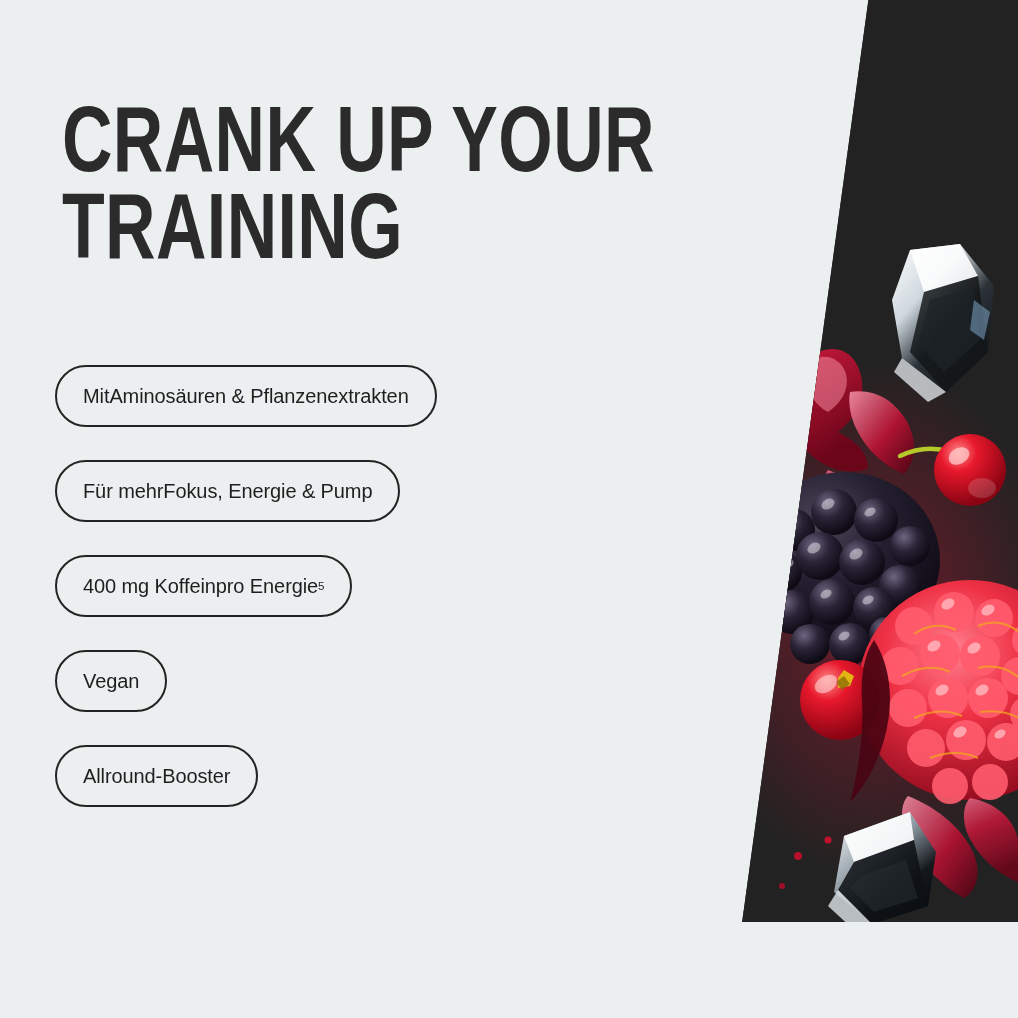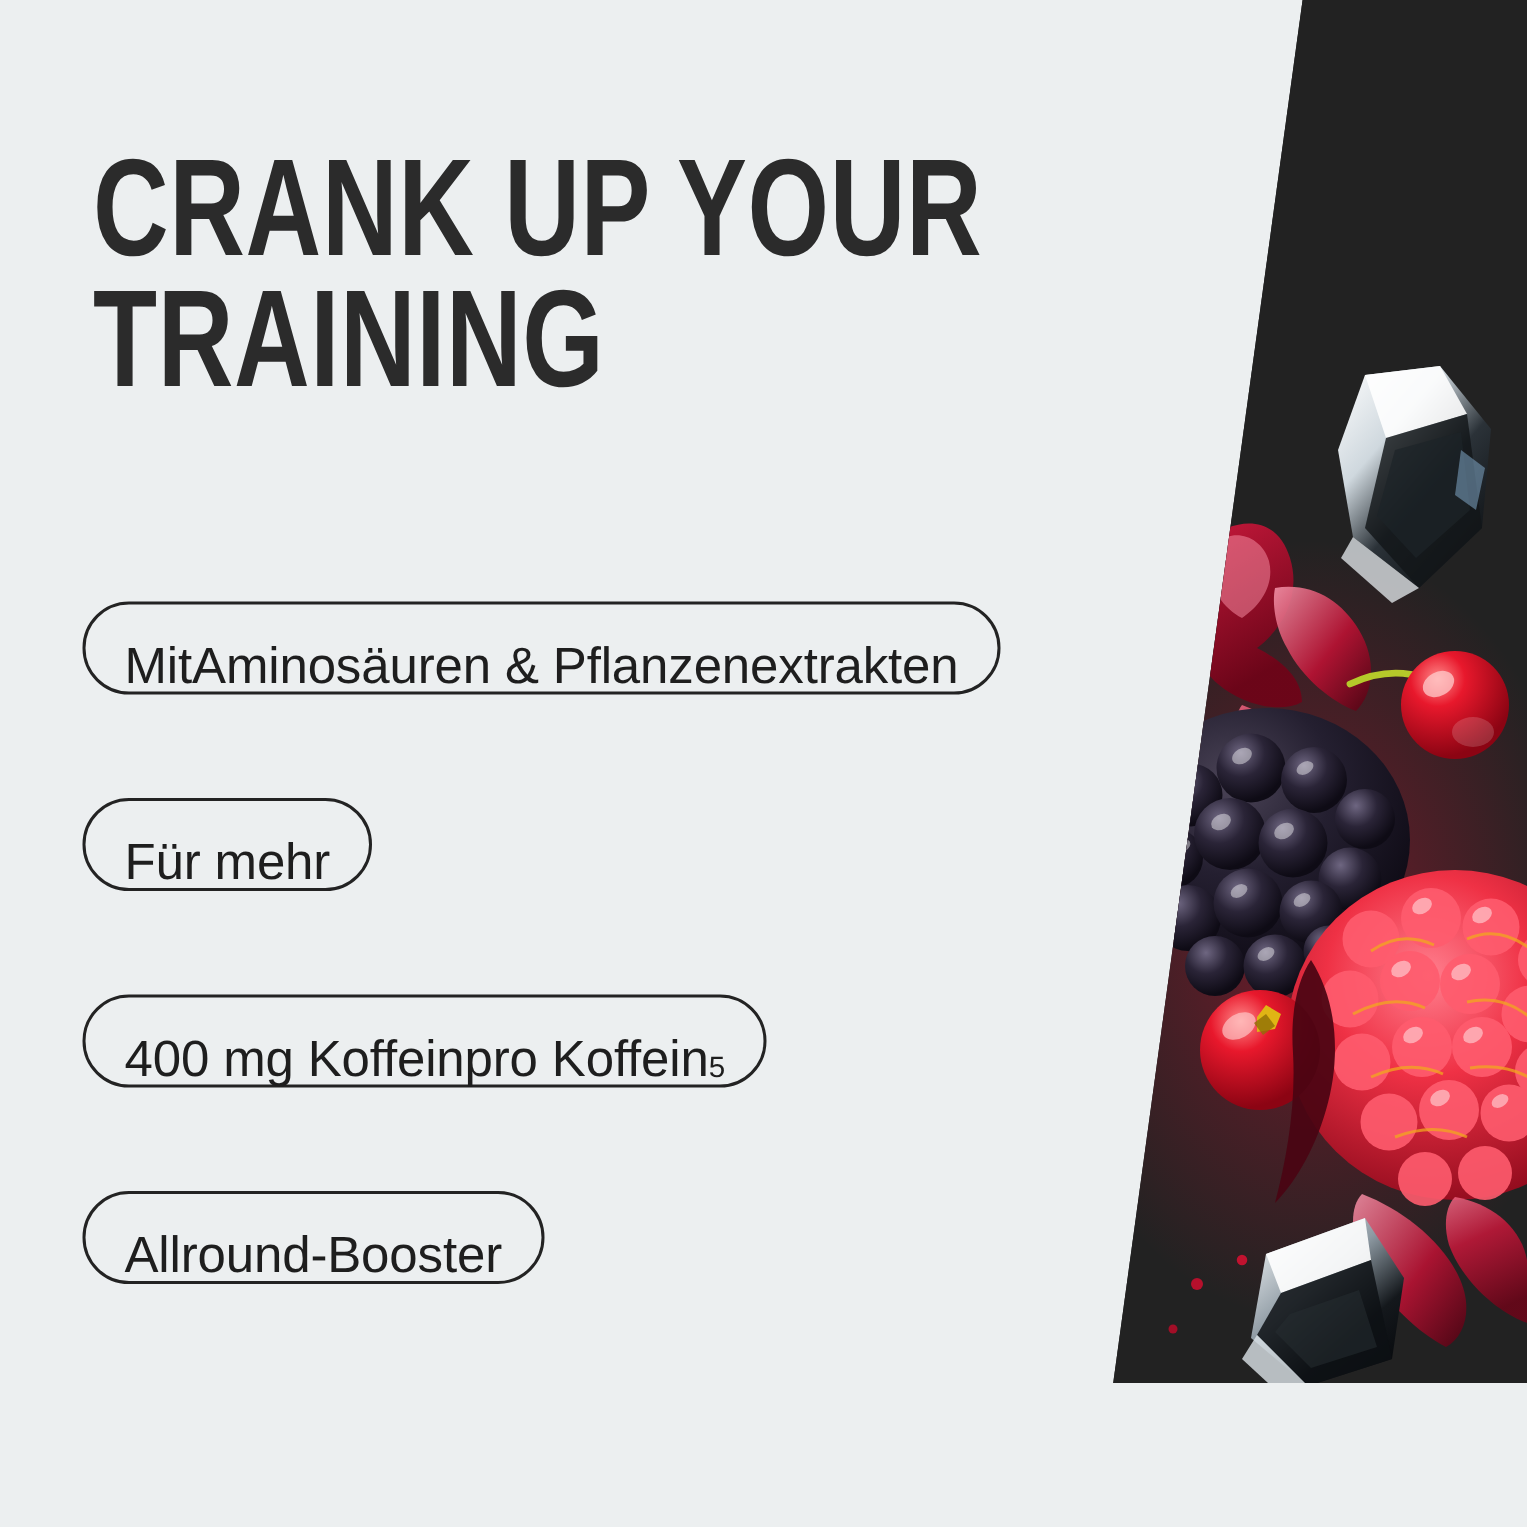--- a/index.html
+++ b/index.html
@@ -52,32 +52,31 @@
   #pill-list {
     position:absolute;
     left:55px; top:365px;
     display:flex;
     flex-direction:column;
     gap:33px;
     align-items:flex-start;
   }
   .pill {
     display:inline-flex;
-    align-items:flex-end;
+    align-items:center;
     height:62px;
     padding:0 26px;
     border:2.5px solid #232323;
     border-radius:34px;
     background:transparent;
     color:#1e1e1e;
-    font-size:34px;
+    font-size:20px;
     line-height:1;
     white-space:nowrap;
     letter-spacing:-0.1px;
-    margin-top:36px;
   }
   .pill .b { font-weight:400; }
   .pill .r { font-weight:400; }
   .pill sup { font-size:0.58em; vertical-align:super; font-weight:400; }
 </style>
 </head>
 <body>
 
 <div id="banner">
 
@@ -278,27 +277,28 @@
     <span class="head-line">TRAINING</span>
   </div>
 
   <div id="pill-list">
       <div class="pill">
         <span class="r">Mit </span>
         <span class="b">Aminosäuren &amp; Pflanzenextrakten</span>
       </div>
       <div class="pill">
         <span class="r">Für mehr </span>
+        <span class="b">Fokus, Energie &amp; Pump</span>
       </div>
       <div class="pill">
         <span class="b">400 mg Koffein</span>
-        <span class="r"> pro Koffein</span>
+        <span class="r"> pro Energie</span>
         <sup>5</sup>
       </div>
       <div class="pill">
+        <span class="b">Vegan</span>
+      </div>
+      <div class="pill">
         <span class="b">Allround-Booster</span>
       </div>
-      <div class="pill">
-        <span class="b">Vegan</span>
-      </div>
     </div>
 
 </div>
 
 </body></html>

